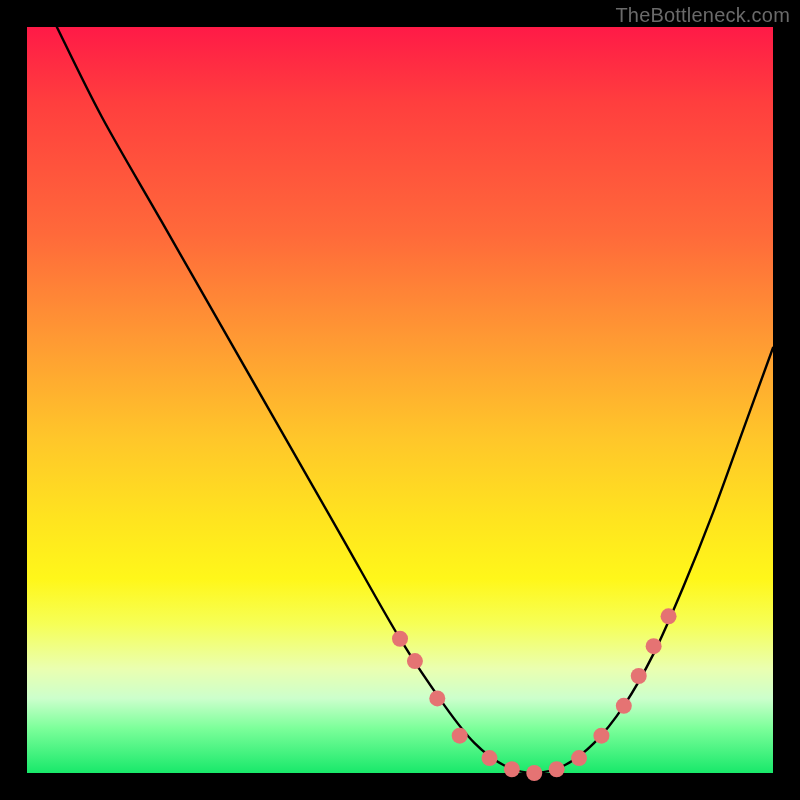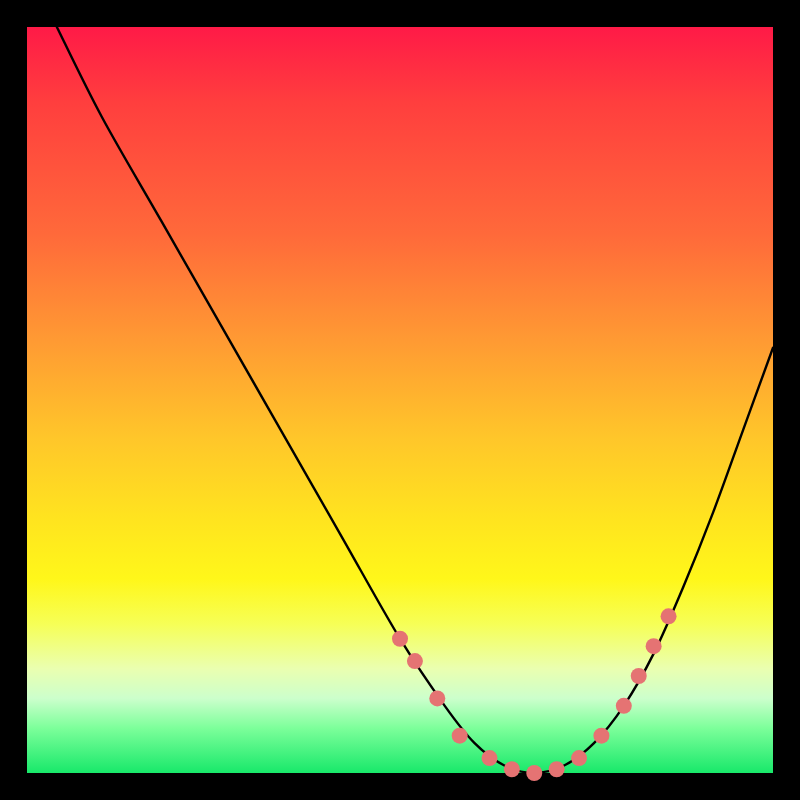--- a/index.html
+++ b/index.html
@@ -80,13 +80,14 @@
         <circle cx="529.66" cy="742.27" r="8" fill="#e57373"></circle>
         <circle cx="552.04" cy="731.08" r="8" fill="#e57373"></circle>
         <circle cx="574.42" cy="708.7" r="8" fill="#e57373"></circle>
         <circle cx="596.8000000000001" cy="678.86" r="8" fill="#e57373"></circle>
         <circle cx="611.7199999999999" cy="649.02" r="8" fill="#e57373"></circle>
         <circle cx="626.64" cy="619.18" r="8" fill="#e57373"></circle>
         <circle cx="641.56" cy="589.34" r="8" fill="#e57373"></circle>
       </g>
   </svg>
 
+  <div class="watermark">TheBottleneck.com</div>
 </div>
 
 </body></html>

